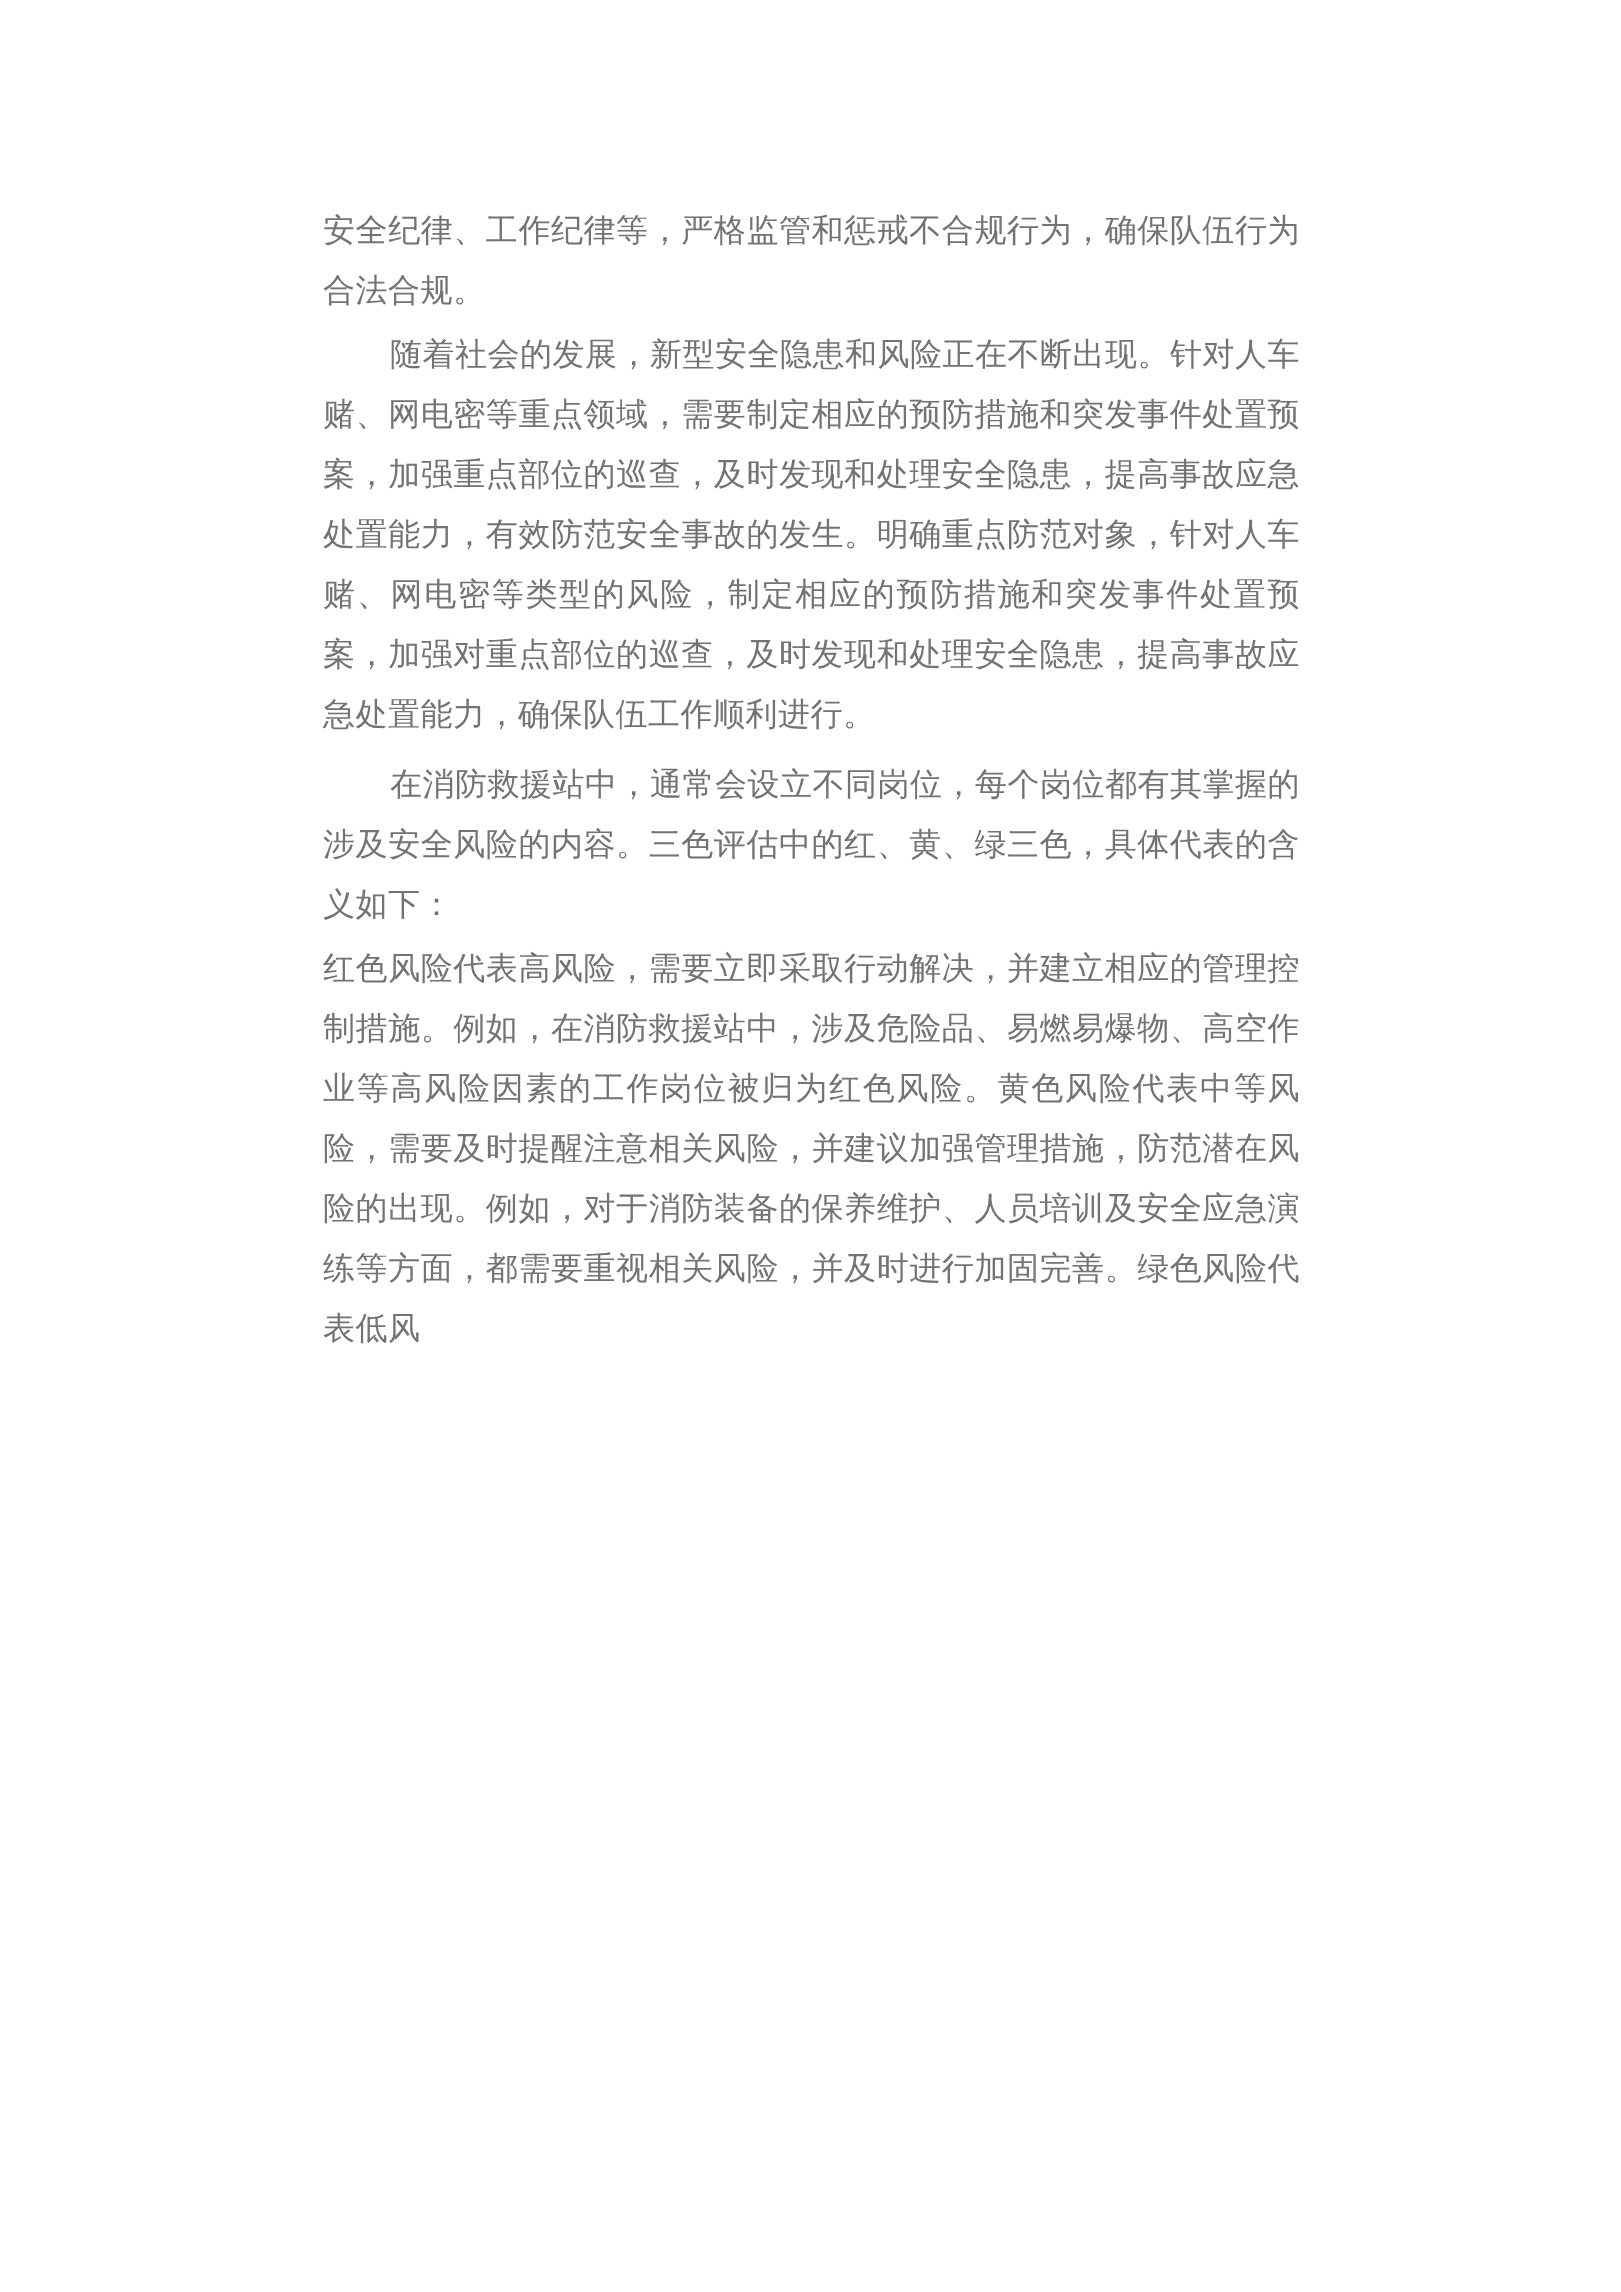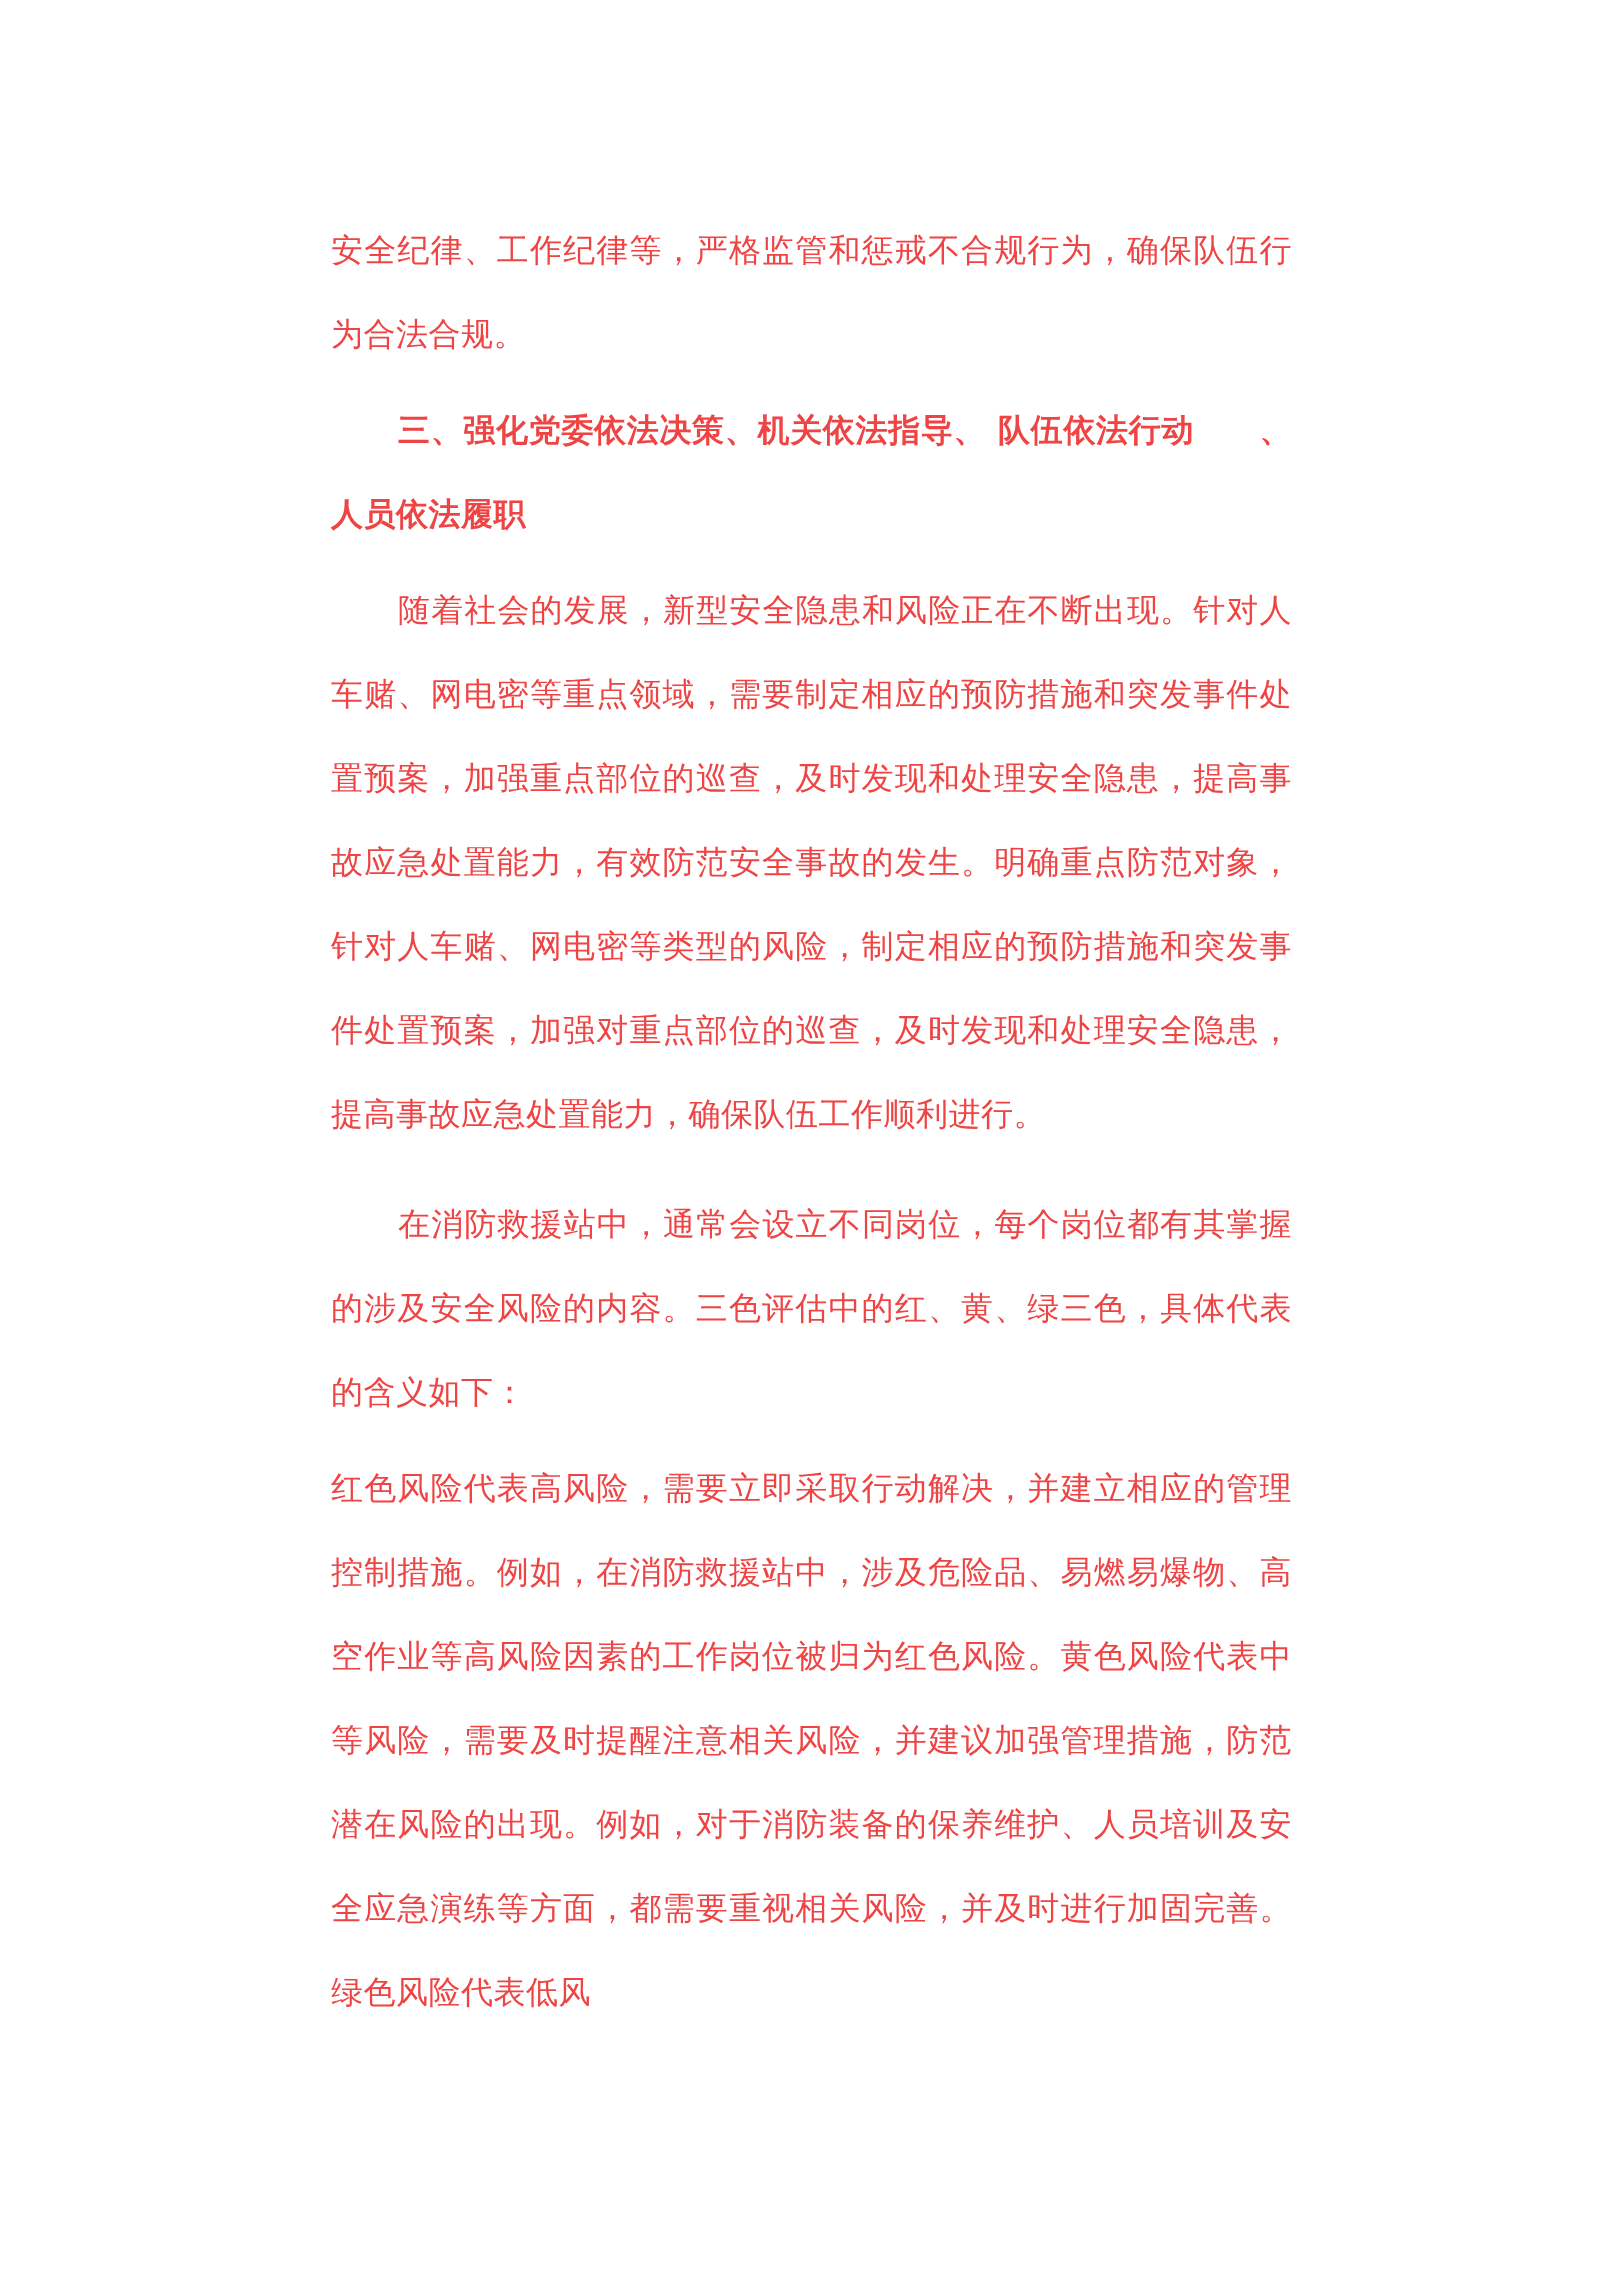--- a/index.html
+++ b/index.html
@@ -18,24 +18,24 @@
     box-sizing: border-box;
     overflow: hidden;
   }
   .content {
     position: absolute;
     left: 319px;
     top: 196px;
     width: 985px;
   }
   p {
-    margin: 12px;
+    margin: 4px;
     font-size: 32px;
-    line-height: 84px;
-    color: #ef4444;
+    line-height: 60px;
+    color: #737373;
     text-align: justify;
     text-justify: inter-ideograph;
     letter-spacing: 0.5px;
     font-family: "DejaVu Serif", "Liberation Serif", serif;
   }
   p.indent {
     text-indent: 67px;
   }
   p.heading {
     text-indent: 67px;
@@ -44,21 +44,20 @@
   .gap-sm { height: 2px; }
 </style>
 </head>
 <body>
 
 <div class="page">
   <div class="content">
 
     <p class="plain">安全纪律、工作纪律等，严格监管和惩戒不合规行为，确保队伍行为合法合规。</p>
 
-    <p class="heading">三、强化党委依法决策、机关依法指导、 队伍依法行动　　、人员依法履职</p>
 
 
 
     <p class="indent">随着社会的发展，新型安全隐患和风险正在不断出现。针对人车赌、网电密等重点领域，需要制定相应的预防措施和突发事件处置预案，加强重点部位的巡查，及时发现和处理安全隐患，提高事故应急处置能力，有效防范安全事故的发生。明确重点防范对象，针对人车赌、网电密等类型的风险，制定相应的预防措施和突发事件处置预案，加强对重点部位的巡查，及时发现和处理安全隐患，提高事故应急处置能力，确保队伍工作顺利进行。</p>
 
 
 
     <div class="gap-sm"></div>
 
     <p class="indent">在消防救援站中，通常会设立不同岗位，每个岗位都有其掌握的涉及安全风险的内容。三色评估中的红、黄、绿三色，具体代表的含义如下：</p>

